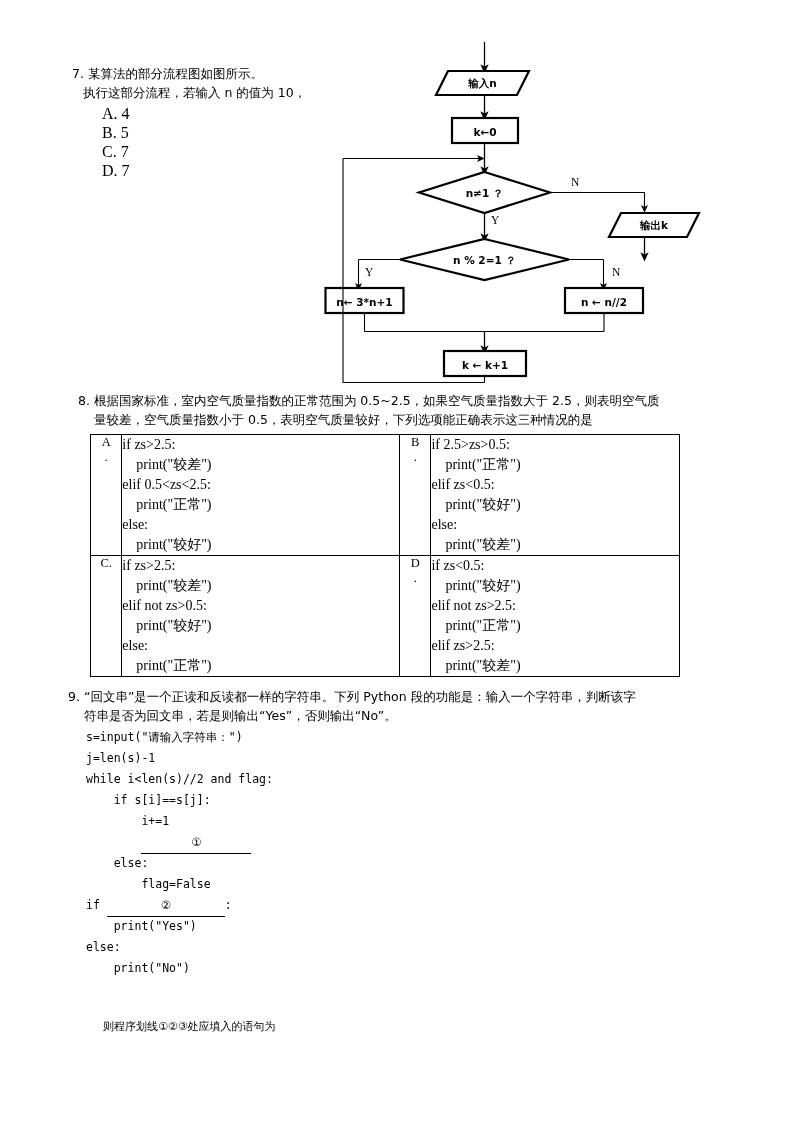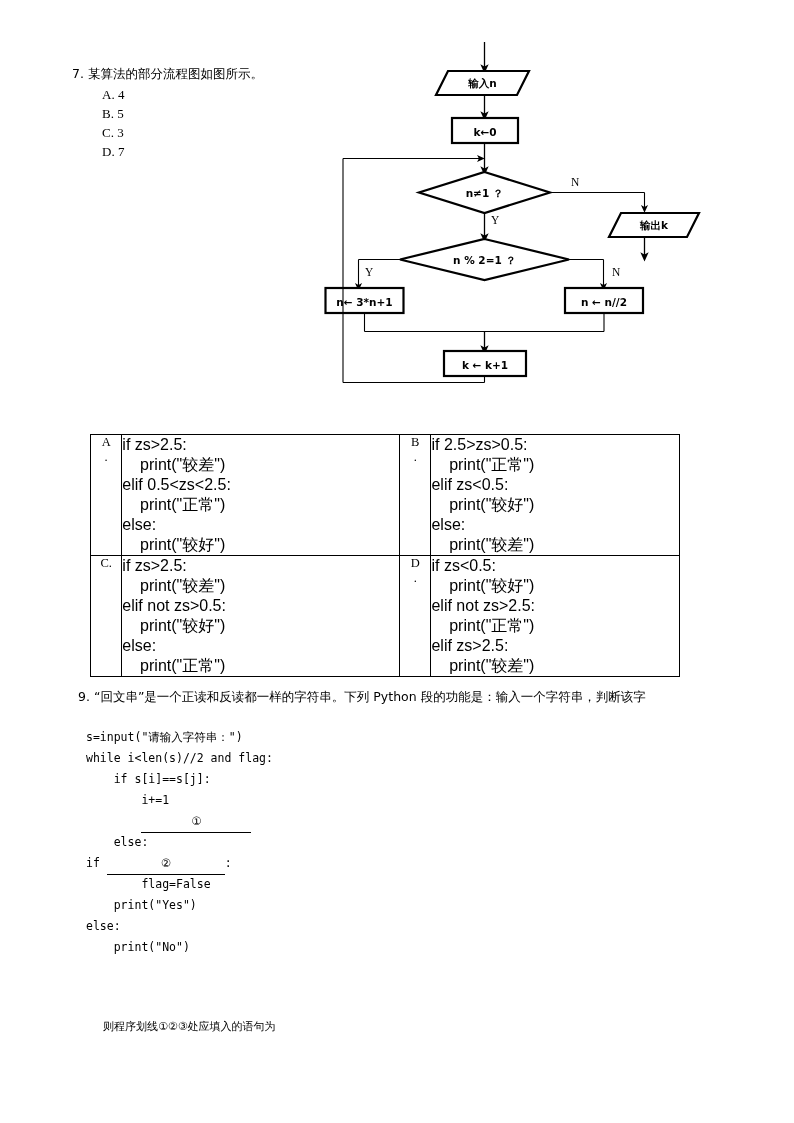--- a/index.html
+++ b/index.html
@@ -37,21 +37,21 @@
   #q7 .qline {
     font-size: 12.5px;
     line-height: 19px;
     white-space: nowrap;
   }
   #q7 .qline.l1 { text-indent: 0px; }
   #q7 .qline.l2 { padding-left: 11px; }
   #q7 .qline.l3 { padding-left: 11px; }
   #q7 .opts { margin-top: 2px; }
   #q7 .opt {
-    font-size: 13px;
+    font-size: 16px;
     line-height: 19px;
     padding-left: 30px;
     font-family: "Liberation Serif", serif;
     white-space: nowrap;
   }
 
   
   #flowchart {
     position: absolute;
     left: 324px;
@@ -109,30 +109,30 @@
     padding-bottom: 2px;
   }
   td.optlabel .lab-a { display: block; }
   td.optlabel .lab-b { display: block; }
   td.optcode {
     padding: 4px 0 4px 8px;
   }
   td.optcode.left { width: 265px; }
   td.optcode.right { width: 237px; }
   .codeline {
-    font-family: Liberation Sans, sans-serif;
-    font-size: 16px;
+    font-family: Liberation Serif, serif;
+    font-size: 14px;
     line-height: 20px;
     white-space: pre;
   }
 
   
   #q9 {
     position: absolute;
-    left: 78px;
+    left: 68px;
     top: 688px;
     width: 645px;
   }
   #q9 .qline {
     font-size: 12.5px;
     line-height: 18.5px;
     white-space: nowrap;
   }
   #q9 .qline.l2 { padding-left: 16px; }
 
@@ -171,24 +171,25 @@
     white-space: nowrap;
   }
 </style>
 </head>
 <body>
 
 <div class="page">
 
   <div id="q7">
     <div class="qline l1 cjk">7. 某算法的部分流程图如图所示。</div>
+    <div class="qline l2 cjk">执行这部分流程，若输入 n 的值为 10，</div>
     <div class="opts">
       <div class="opt">A. 4</div>
       <div class="opt">B. 5</div>
-      <div class="opt">C. 3</div>
+      <div class="opt">C. 7</div>
       <div class="opt">D. 7</div>
     </div>
   </div>
 
   <div id="flowchart">
     <svg width="400" height="350" viewBox="0 0 400 350" xmlns="http://www.w3.org/2000/svg">
       <defs>
         <marker id="ah" markerWidth="9" markerHeight="9" refX="4.2" refY="4" orient="auto">
           <path d="M0.6,0.8 L7.6,4 L0.6,7.2 L2.3,4 Z" fill="#000"></path>
         </marker>
@@ -246,20 +247,24 @@
 
       <rect x="120" y="315" width="82" height="25" fill="#fff" stroke="#000" stroke-width="2.2"></rect>
       <text class="fc-label" x="161" y="332.5" text-anchor="middle">k ← k+1</text>
 
       <line x1="160.5" y1="340" x2="160.5" y2="346.5" stroke="#000" stroke-width="1.1"></line>
       <line x1="160.5" y1="346.5" x2="19" y2="346.5" stroke="#000" stroke-width="1.1"></line>
       <line x1="19" y1="346.5" x2="19" y2="122.5" stroke="#000" stroke-width="1.1"></line>
     </svg>
   </div>
 
+  <div id="q8">
+    <div class="qline l1 cjk">8. 根据国家标准，室内空气质量指数的正常范围为 0.5~2.5，如果空气质量指数大于 2.5，则表明空气质</div>
+    <div class="qline l2 cjk">量较差，空气质量指数小于 0.5，表明空气质量较好，下列选项能正确表示这三种情况的是</div>
+  </div>
 
   <table id="q8-table">
     <tbody>
         <tr>
       <td class="optlabel">
         <span class="lab-a">A</span>
         <span class="lab-b">.</span>
       </td>
       <td class="optcode left">
         <div class="codeline">if zs&gt;2.5:</div>
@@ -305,31 +310,33 @@
         <div class="codeline">    print("正常")</div>
         <div class="codeline">elif zs&gt;2.5:</div>
         <div class="codeline">    print("较差")</div>
       </td>
     </tr>
   </tbody>
     </table>
 
   <div id="q9">
     <div class="qline l1 cjk">9.  “回文串”是一个正读和反读都一样的字符串。下列 Python 段的功能是：输入一个字符串，判断该字</div>
+    <div class="qline l2 cjk">符串是否为回文串，若是则输出“Yes”，否则输出“No”。</div>
   </div>
 
   <div id="q9-code">
     <div class="cl">s=input("请输入字符串：")</div>
+    <div class="cl">j=len(s)-1</div>
     <div class="cl">while i&lt;len(s)//2 and flag:</div>
     <div class="cl">    if s[i]==s[j]:</div>
     <div class="cl">        i+=1</div>
     <div class="cl"><span>        </span><span class="blank-wrap blank-1"><span class="circled">①</span></span></div>
     <div class="cl">    else:</div>
+    <div class="cl">        flag=False</div>
     <div class="cl"><span>if </span><span class="blank-wrap blank-2"><span class="circled">②</span></span><span>:</span></div>
-    <div class="cl">        flag=False</div>
     <div class="cl">    print("Yes")</div>
     <div class="cl">else:</div>
     <div class="cl">    print("No")</div>
   </div>
 
   <div id="q9-tail" class="cjk">则程序划线①②③处应填入的语句为</div>
 
 </div>
 
 </body></html>

